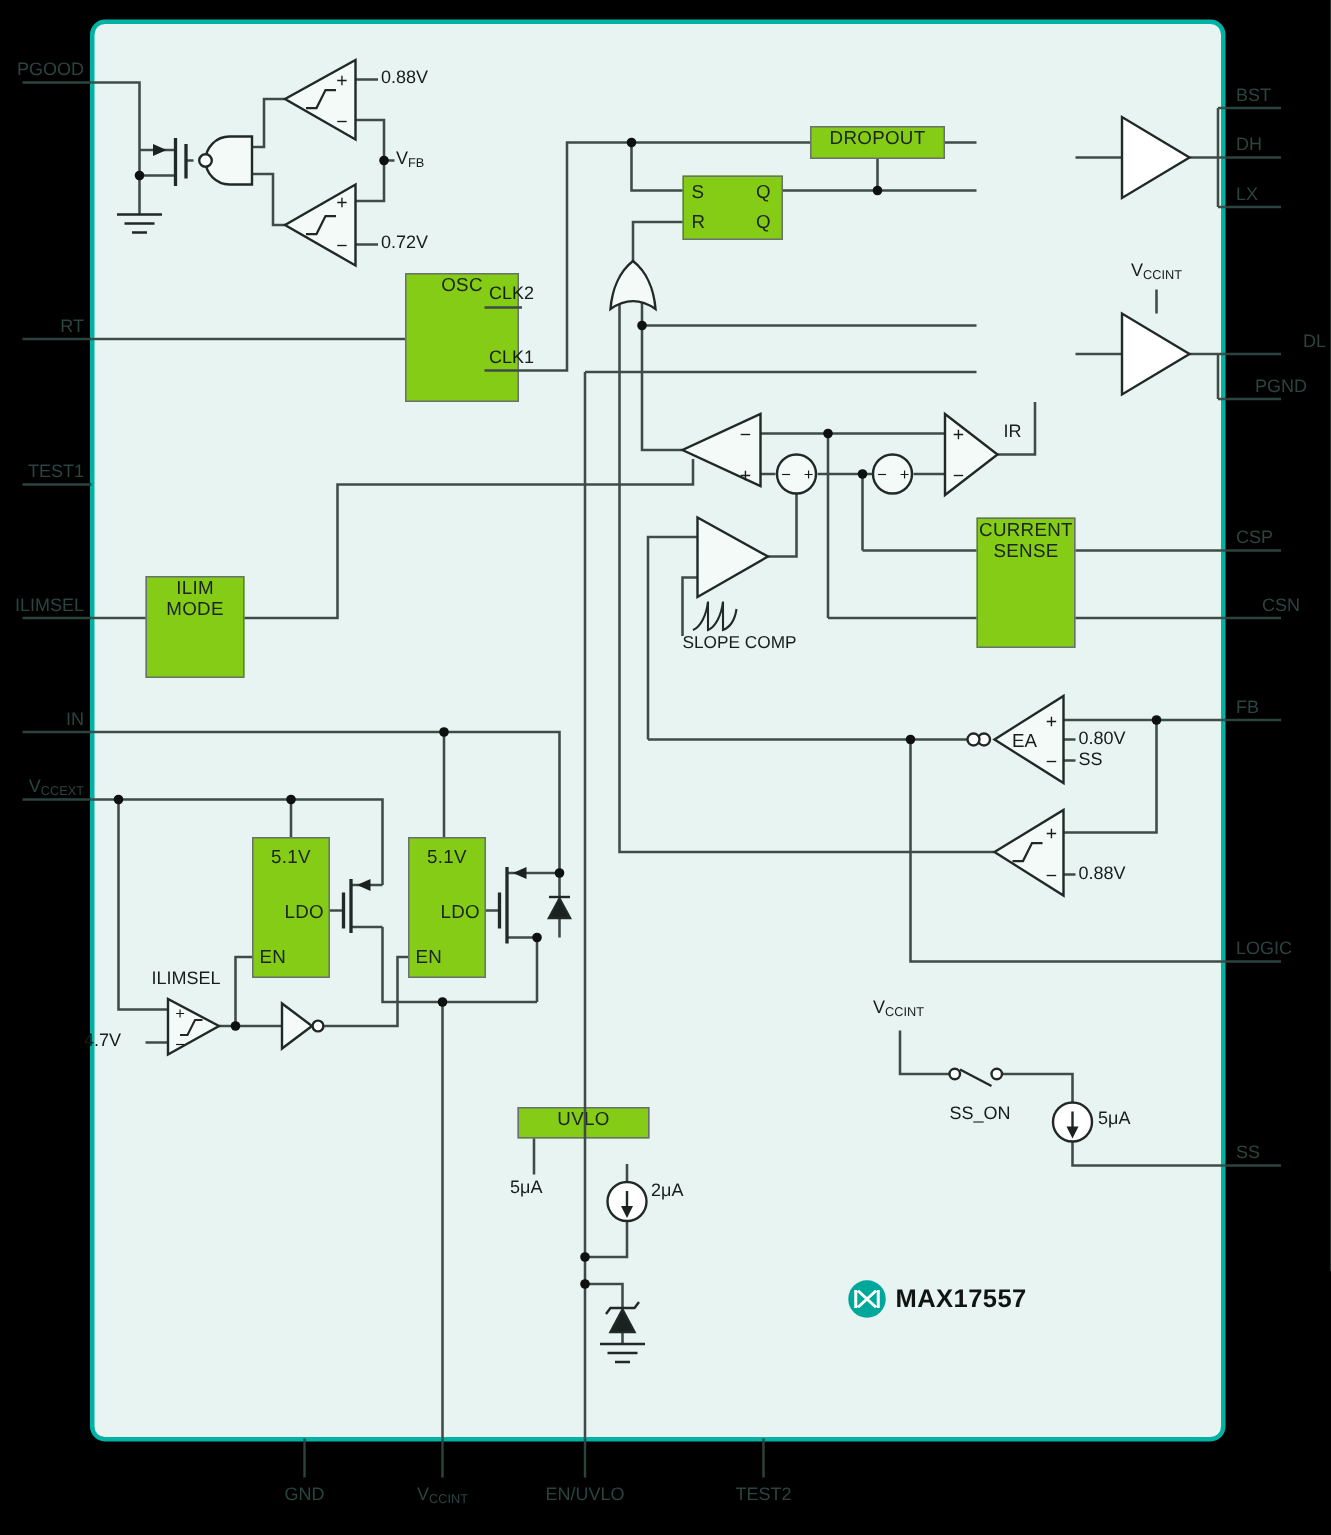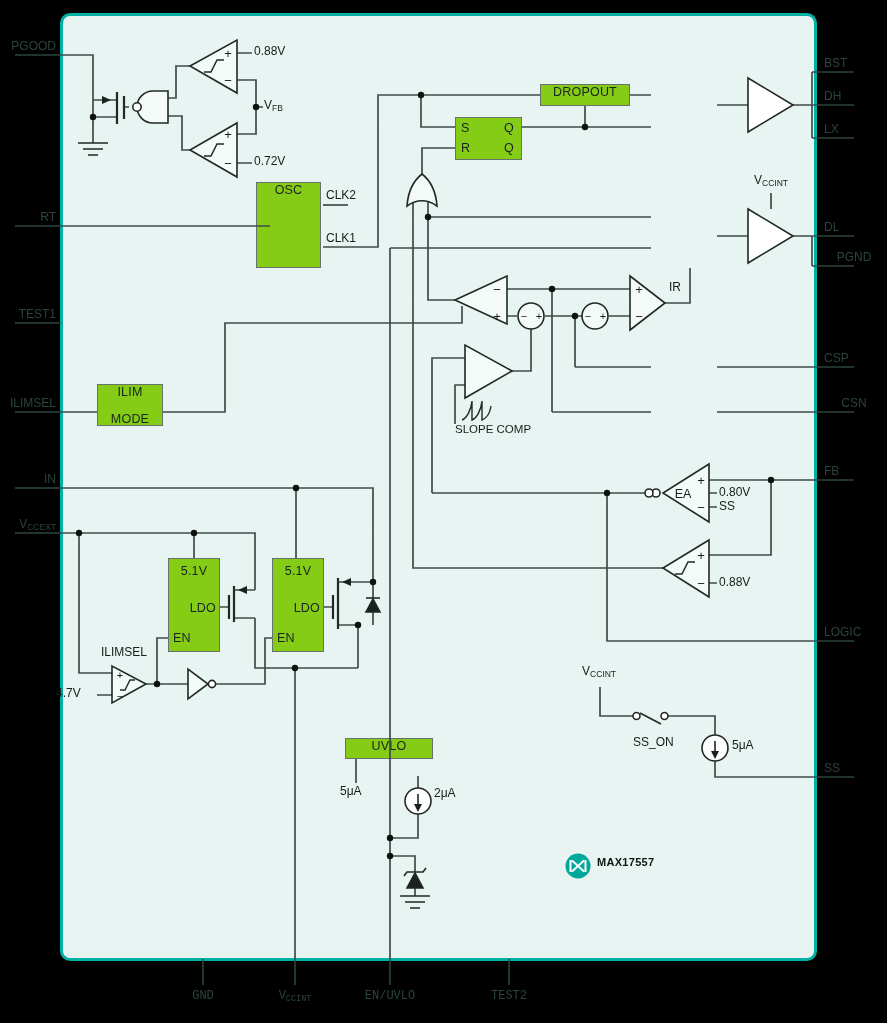--- a/index.html
+++ b/index.html
@@ -7,45 +7,49 @@
          font-family:"Liberation Sans",sans-serif;}
   #panel{position:absolute;left:60px;top:13px;width:757px;height:948px;box-sizing:border-box;
          background:#e8f4f1;border:3px solid #00b2a4;border-radius:10px;}
   .box{position:absolute;box-sizing:border-box;background:#84cc16;border:1.5px solid #67716e;
        display:flex;flex-direction:column;align-items:center;
        font-size:12.5px;color:#1c2320;line-height:14px;letter-spacing:0.2px;}
   .lbl{position:absolute;font-size:12px;color:#161d1b;white-space:nowrap;line-height:13px;}
   .pin{position:absolute;font-size:12px;color:#2c443f;white-space:nowrap;line-height:13px;}
   .pinL{width:54px;text-align:right;left:2px;}
   .pinR{left:824px;width:60px;text-align:left;}
-  .pinB{text-align:center;top:990px;font-family:Liberation Mono, monospace;}
+  .pinB{text-align:center;top:990px;}
   sub{font-size:8.5px;vertical-align:-2px;letter-spacing:0;}
   .latchTxt{position:absolute;font-size:12.5px;color:#1c2320;}
-  .brand{position:absolute;left:597px;top:856px;font-size:11px;font-weight:bold;color:#101513;letter-spacing:0.3px;}
+  .brand{position:absolute;left:597px;top:856px;font-size:17px;font-weight:bold;color:#101513;letter-spacing:0.3px;}
   svg{position:absolute;left:0;top:0;pointer-events:none;}
 </style>
 </head>
 <body>
 
 <div id="stage">
   <div id="panel"></div>
 
-  <div class="box" style="left:256px;top:182px;width:65px;height:86px;">
+  <div class="box" style="left:270px;top:182px;width:76px;height:86px;">
     <span>OSC</span>
   </div>
   <div class="box" style="left:540px;top:84px;width:90px;height:22px;">
     <span>DROPOUT</span>
   </div>
   <div class="box" style="left:455px;top:117px;width:67px;height:43px;">
     <span class="latchTxt" style="left:5px;top:3px;">S</span>
     <span class="latchTxt" style="left:5px;top:23px;">R</span>
     <span class="latchTxt" style="right:7px;top:3px;">Q</span>
     <span class="latchTxt" style="right:7px;top:23px;">Q</span>
   </div>
-  <div class="box" style="left:97px;top:384px;width:66px;height:42px;gap:13px;">
+  <div class="box" style="left:651px;top:345px;width:66px;height:87px;">
+    <span>CURRENT</span>
+    <span>SENSE</span>
+  </div>
+  <div class="box" style="left:97px;top:384px;width:66px;height:68px;">
     <span>ILIM</span>
     <span>MODE</span>
   </div>
   <div class="box" style="left:345px;top:738px;width:88px;height:21px;">
     <span>UVLO</span>
   </div>
   <div class="box" style="left:168px;top:558px;width:52px;height:94px;">
     <span style="position:absolute;top:5px;left:0;width:100%;text-align:center;">5.1V</span>
     <span style="position:absolute;top:42px;right:3px;">LDO</span>
     <span style="position:absolute;bottom:6px;left:4px;">EN</span>
@@ -79,21 +83,21 @@
   <div class="pin pinL" style="top:40px;">PGOOD</div>
   <div class="pin pinL" style="top:211px;">RT</div>
   <div class="pin pinL" style="top:308px;text-align:right;">TEST1</div>
   <div class="pin pinL" style="top:397px;">ILIMSEL</div>
   <div class="pin pinL" style="top:473px;">IN</div>
   <div class="pin pinL" style="top:518px;"><span>V</span><sub>CCEXT</sub></div>
 
   <div class="pin pinR" style="top:57px;">BST</div>
   <div class="pin pinR" style="top:90px;">DH</div>
   <div class="pin pinR" style="top:123px;">LX</div>
-  <div class="pin pinR" style="top:221px;">DL</div>
+  <div class="pin pinR" style="top:221px;text-align:right;">DL</div>
   <div class="pin pinR" style="top:251px;text-align:center;">PGND</div>
   <div class="pin pinR" style="top:352px;">CSP</div>
   <div class="pin pinR" style="top:397px;text-align:center;">CSN</div>
   <div class="pin pinR" style="top:465px;">FB</div>
   <div class="pin pinR" style="top:626px;">LOGIC</div>
   <div class="pin pinR" style="top:762px;">SS</div>
 
   <div class="pin pinB" style="left:173px;width:60px;">GND</div>
   <div class="pin pinB" style="left:260px;width:70px;"><span>V</span><sub>CCINT</sub></div>
   <div class="pin pinB" style="left:350px;width:80px;">EN/UVLO</div>

